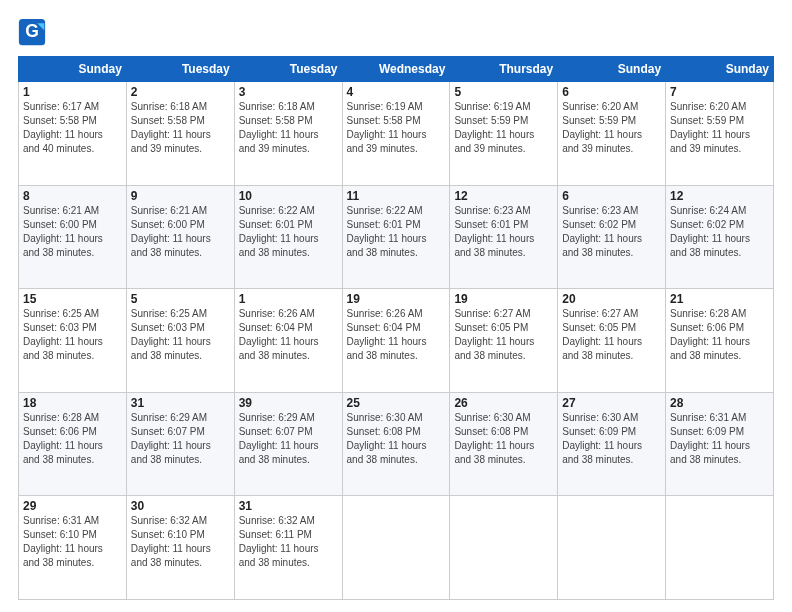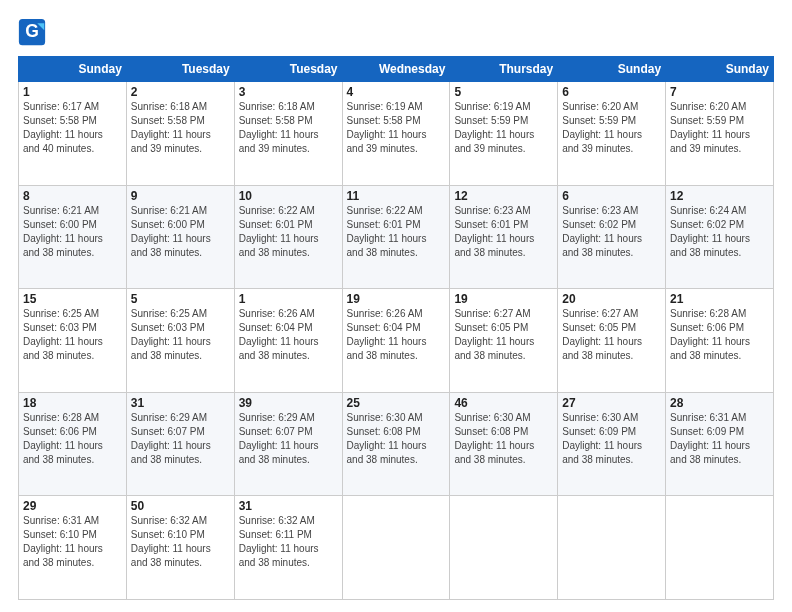--- a/index.html
+++ b/index.html
@@ -235,39 +235,39 @@
           </td>
           <td>
             <span class="day-num">39</span>
             <div class="day-info">Sunrise: 6:29 AM<br>Sunset: 6:07 PM<br>Daylight: 11 hours and 38 minutes.</div>
           </td>
           <td>
             <span class="day-num">25</span>
             <div class="day-info">Sunrise: 6:30 AM<br>Sunset: 6:08 PM<br>Daylight: 11 hours and 38 minutes.</div>
           </td>
           <td>
-            <span class="day-num">46</span>
+            <span class="day-num">26</span>
             <div class="day-info">Sunrise: 6:30 AM<br>Sunset: 6:08 PM<br>Daylight: 11 hours and 38 minutes.</div>
           </td>
           <td>
             <span class="day-num">27</span>
             <div class="day-info">Sunrise: 6:30 AM<br>Sunset: 6:09 PM<br>Daylight: 11 hours and 38 minutes.</div>
           </td>
           <td>
             <span class="day-num">28</span>
             <div class="day-info">Sunrise: 6:31 AM<br>Sunset: 6:09 PM<br>Daylight: 11 hours and 38 minutes.</div>
           </td>
         </tr>
         <tr>
           <td>
             <span class="day-num">29</span>
             <div class="day-info">Sunrise: 6:31 AM<br>Sunset: 6:10 PM<br>Daylight: 11 hours and 38 minutes.</div>
           </td>
           <td>
-            <span class="day-num">50</span>
+            <span class="day-num">30</span>
             <div class="day-info">Sunrise: 6:32 AM<br>Sunset: 6:10 PM<br>Daylight: 11 hours and 38 minutes.</div>
           </td>
           <td>
             <span class="day-num">31</span>
             <div class="day-info">Sunrise: 6:32 AM<br>Sunset: 6:11 PM<br>Daylight: 11 hours and 38 minutes.</div>
           </td>
           <td class="empty-cell"></td>
           <td class="empty-cell"></td>
           <td class="empty-cell"></td>
           <td class="empty-cell"></td>

